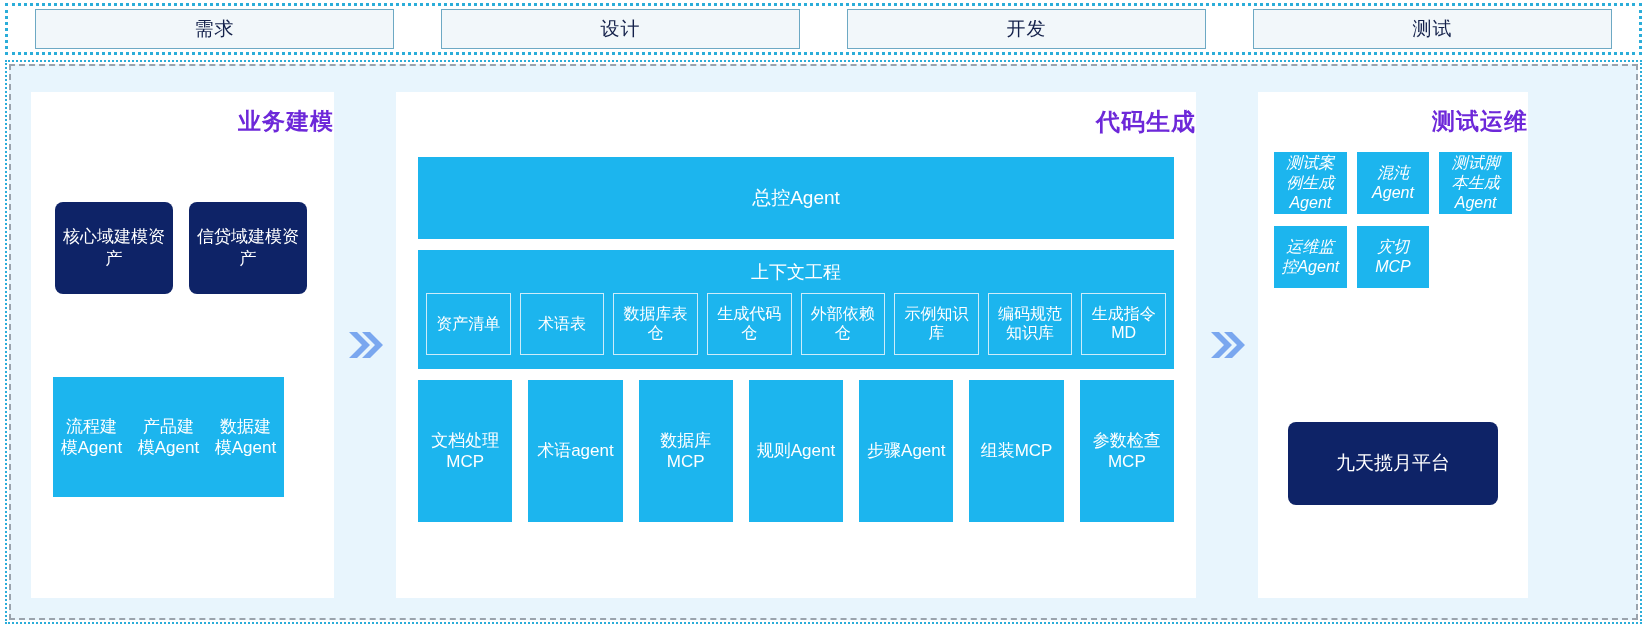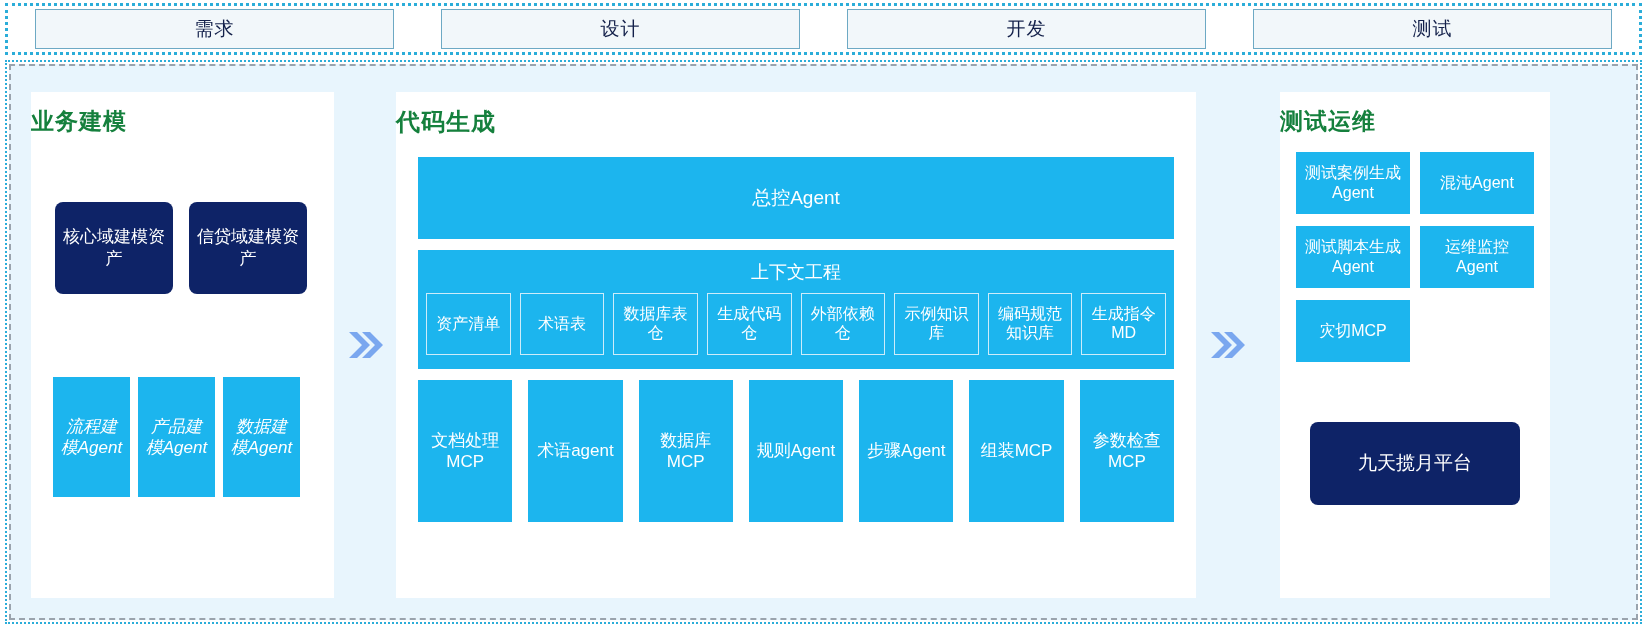--- a/index.html
+++ b/index.html
@@ -74,27 +74,27 @@
   }
 
   
   .panel {
     background: #ffffff;
     box-sizing: border-box;
     position: relative;
   }
   .panel-left   { width: 303px; }
   .panel-center { width: 800px; }
-  .panel-right  { width: 270px; margin-left: 22px; }
+  .panel-right  { width: 270px; }
 
   .panel-title {
-    text-align: left;
+    text-align: right;
     font-size: 23px;
     font-weight: bold;
-    color: #15803d;
+    color: #6d28d9;
     padding-top: 14px;
     letter-spacing: 1px;
   }
   .panel-center .panel-title { font-size: 24px; }
 
   
   .chev {
     width: 62px;
     display: flex;
     align-items: center;
@@ -145,22 +145,21 @@
   .left-assets .card-navy {
     width: 118px;
     height: 92px;
     font-size: 17px;
   }
   .left-agents {
     position: absolute;
     left: 22px;
     top: 285px;
     display: flex;
-    gap: 8px;
-    font-style: italic;
+    gap: 0;
   }
   .left-agents .card-blue {
     width: 77px;
     height: 120px;
     font-size: 17px;
   }
 
   
   .center-body {
     position: absolute;
@@ -219,22 +218,23 @@
     font-size: 17px;
   }
 
   
   .right-grid {
     position: absolute;
     left: 16px;
     top: 60px;
     right: 16px;
     display: grid;
-    grid-template-columns: 1fr 1fr;
+    grid-template-columns: 1fr 1fr 1fr;
     gap: 12px 10px;
+    font-style: italic;
   }
   .right-grid .card-blue {
     height: 62px;
     font-size: 16px;
   }
   .right-platform {
     position: absolute;
     left: 30px;
     right: 30px;
     top: 330px;

